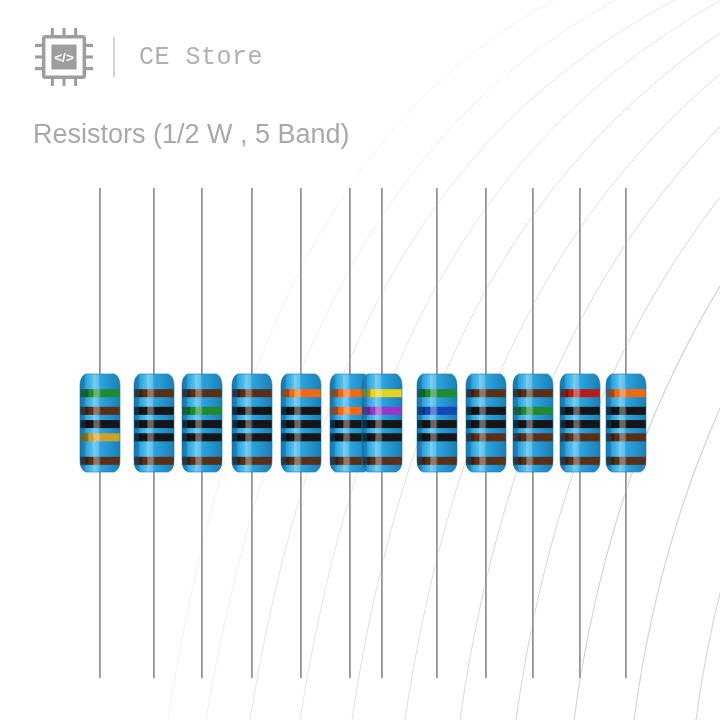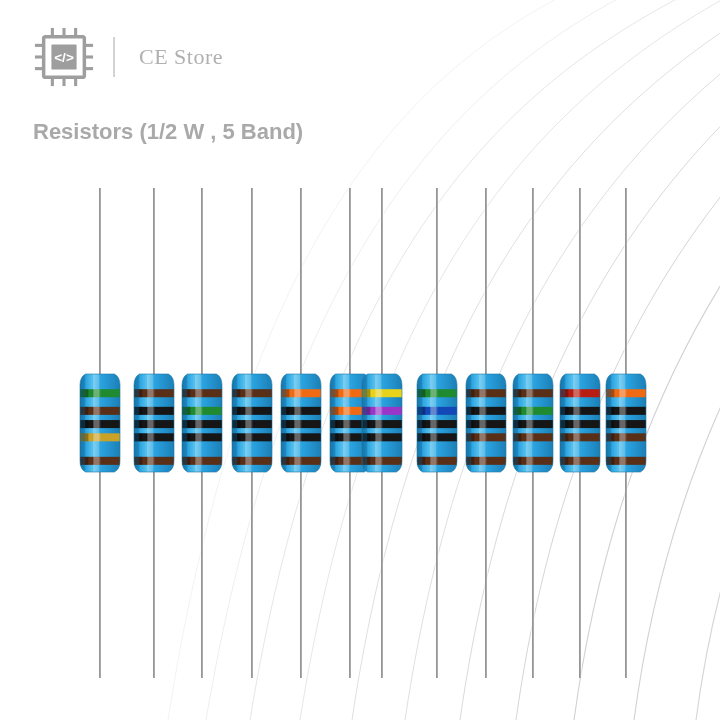--- a/index.html
+++ b/index.html
@@ -11,26 +11,26 @@
   #stage{position:absolute;inset:0;width:720px;height:720px;overflow:hidden;}
 
   
   #bg-curves{position:absolute;left:0;top:0;width:720px;height:720px;pointer-events:none;}
 
   
   #header{position:absolute;left:33px;top:26px;display:flex;align-items:center;gap:14px;}
   .chip-logo{width:62px;height:62px;position:relative;flex:none;}
   .brand-divider{width:2px;height:40px;background:#d3d3d3;margin-left:4px;margin-right:10px;}
   .brand-name{
-    font-size:22px;color:#b0b0b0;letter-spacing:.5px;font-weight:400;
-    font-family:Liberation Serif, serif;white-space:nowrap;
+    font-size:25px;color:#b0b0b0;letter-spacing:.5px;font-weight:400;
+    font-family:Liberation Mono, monospace;white-space:nowrap;
   }
   #page-title{
     position:absolute;left:33px;top:119px;
-    font-size:22px;font-weight:bold;color:#a9a9a9;white-space:nowrap;
+    font-size:27px;font-weight:normal;color:#a9a9a9;white-space:nowrap;
     letter-spacing:0px;
   }
 
   
   .resistor{position:absolute;}
   .lead{
     position:absolute;left:50%;transform:translateX(-50%);
     width:3px;
     background:linear-gradient(to right,#ffffff 0%,#c9c9c9 18%,#6e6e6e 45%,#9a9a9a 62%,#e8e8e8 85%,#ffffff 100%);
   }

